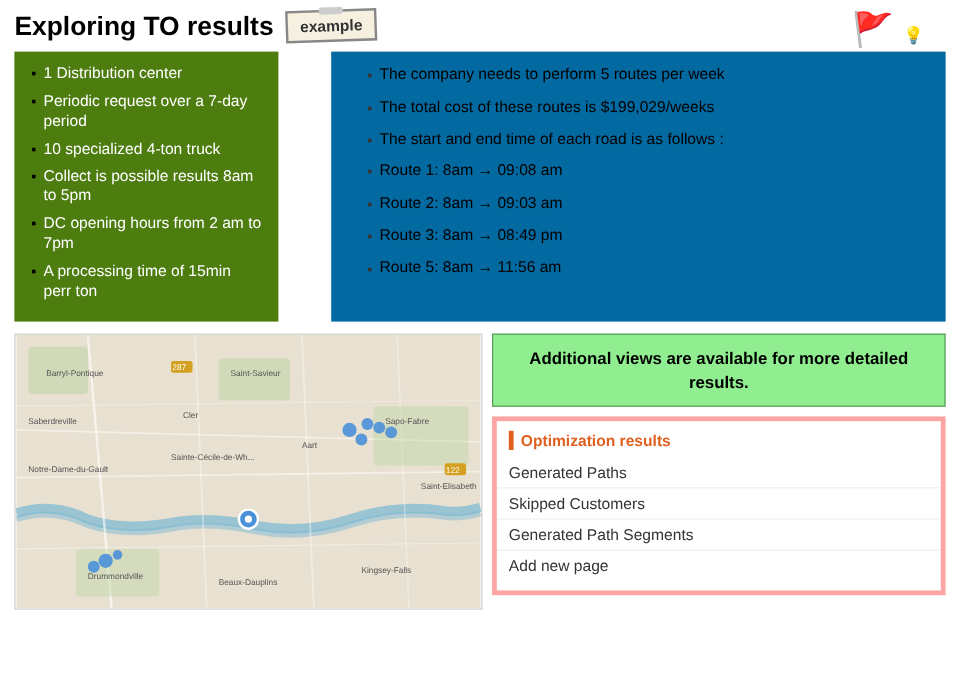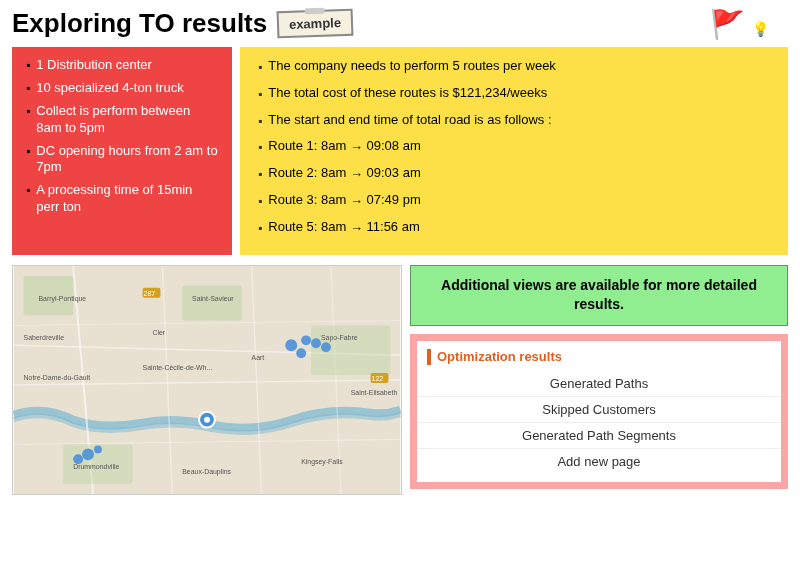--- a/index.html
+++ b/index.html
@@ -13,21 +13,21 @@
     }
 
     
     .header {
       display: flex;
       align-items: center;
       padding: 8px 12px 4px 12px;
       gap: 10px;
     }
     .header-title {
-      font-size: 26px;
+      font-size: 22px;
       font-weight: bold;
       color: #000;
     }
     .example-box {
       border: 2px solid #888;
       background: #f5f0e0;
       padding: 4px 10px;
       font-size: 13px;
       font-weight: bold;
       color: #333;
@@ -56,21 +56,21 @@
 
     
     .main-content {
       display: flex;
       gap: 8px;
       padding: 4px 12px;
     }
 
     
     .left-panel {
-      background: #ef4444;
+      background: #4d7c0f;
       color: #fff;
       padding: 10px 14px;
       width: 220px;
       flex-shrink: 0;
       font-size: 13px;
     }
     .left-panel ul {
       list-style: none;
       padding: 0;
     }
@@ -84,25 +84,26 @@
     .left-panel ul li::before {
       content: '▪';
       color: #000;
       font-size: 12px;
       flex-shrink: 0;
       margin-top: 1px;
     }
 
     
     .right-panel {
-      background: #fde047;
+      background: #0369a1;
       color: #000;
-      padding: 10px 18px;
+      padding: 10px 30px;
       flex: 1;
       font-size: 13px;
+      margin-left: 36px;
     }
     .right-panel ul {
       list-style: none;
       padding: 0;
     }
     .right-panel ul li {
       display: flex;
       align-items: flex-start;
       gap: 6px;
       margin-bottom: 8px;
@@ -173,21 +174,21 @@
       padding: 10px 14px;
       font-size: 14px;
       font-weight: bold;
       color: #000;
       text-align: center;
       line-height: 1.4;
     }
 
     
     .optimization-results {
-      border: 7px solid #fca5a5;
+      border: 4px solid #fca5a5;
       padding: 8px 0;
     }
     .optimization-title {
       color: #e06020;
       font-size: 13px;
       font-weight: bold;
       padding: 0 10px 6px 10px;
       border-bottom: none;
       display: flex;
       align-items: center;
@@ -200,21 +201,20 @@
       height: 16px;
       background: #e06020;
       flex-shrink: 0;
     }
     .opt-item {
       padding: 5px 10px;
       font-size: 13px;
       color: #333;
       border-bottom: 1px solid #eee;
       cursor: pointer;
-      text-align: center;
     }
     .opt-item:last-child {
       border-bottom: none;
     }
   </style>
 </head>
 <body>
 
 <div class="header">
   <span class="header-title">Exploring TO results</span>
@@ -224,36 +224,37 @@
 <div class="flag-icon">
   <span>🚩</span>
   <span style="font-size:14px;">💡</span>
 </div>
 
 <div class="main-content">
 
   <div class="left-panel">
     <ul id="left-list">
         <li>1 Distribution center</li>
+        <li>Periodic request over a 7-day period</li>
         <li>10 specialized 4-ton truck</li>
-        <li>Collect is perform between 8am to 5pm</li>
+        <li>Collect is possible results 8am to 5pm</li>
         <li>DC opening hours from 2 am to 7pm</li>
         <li>A processing time of 15min perr ton</li>
       </ul>
   </div>
 
   <div class="right-panel">
     <ul id="right-list">
         <li>The company needs to perform 5 routes per week</li>
-        <li>The total cost of these routes is $121,234/weeks</li>
-        <li>The start and end time of total road is as follows :</li>
+        <li>The total cost of these routes is $199,029/weeks</li>
+        <li>The start and end time of each road is as follows :</li>
         <ul class="routes-list">
           <li>Route 1: 8am → 09:08 am</li>
           <li>Route 2: 8am → 09:03 am</li>
-          <li>Route 3: 8am → 07:49 pm</li>
+          <li>Route 3: 8am → 08:49 pm</li>
           <li>Route 5: 8am → 11:56 am</li>
         </ul>
       </ul>
   </div>
 </div>
 
 <div class="bottom-content">
 
   <div class="map-container">
     <svg class="map-svg" viewBox="0 0 390 230" xmlns="http://www.w3.org/2000/svg">

